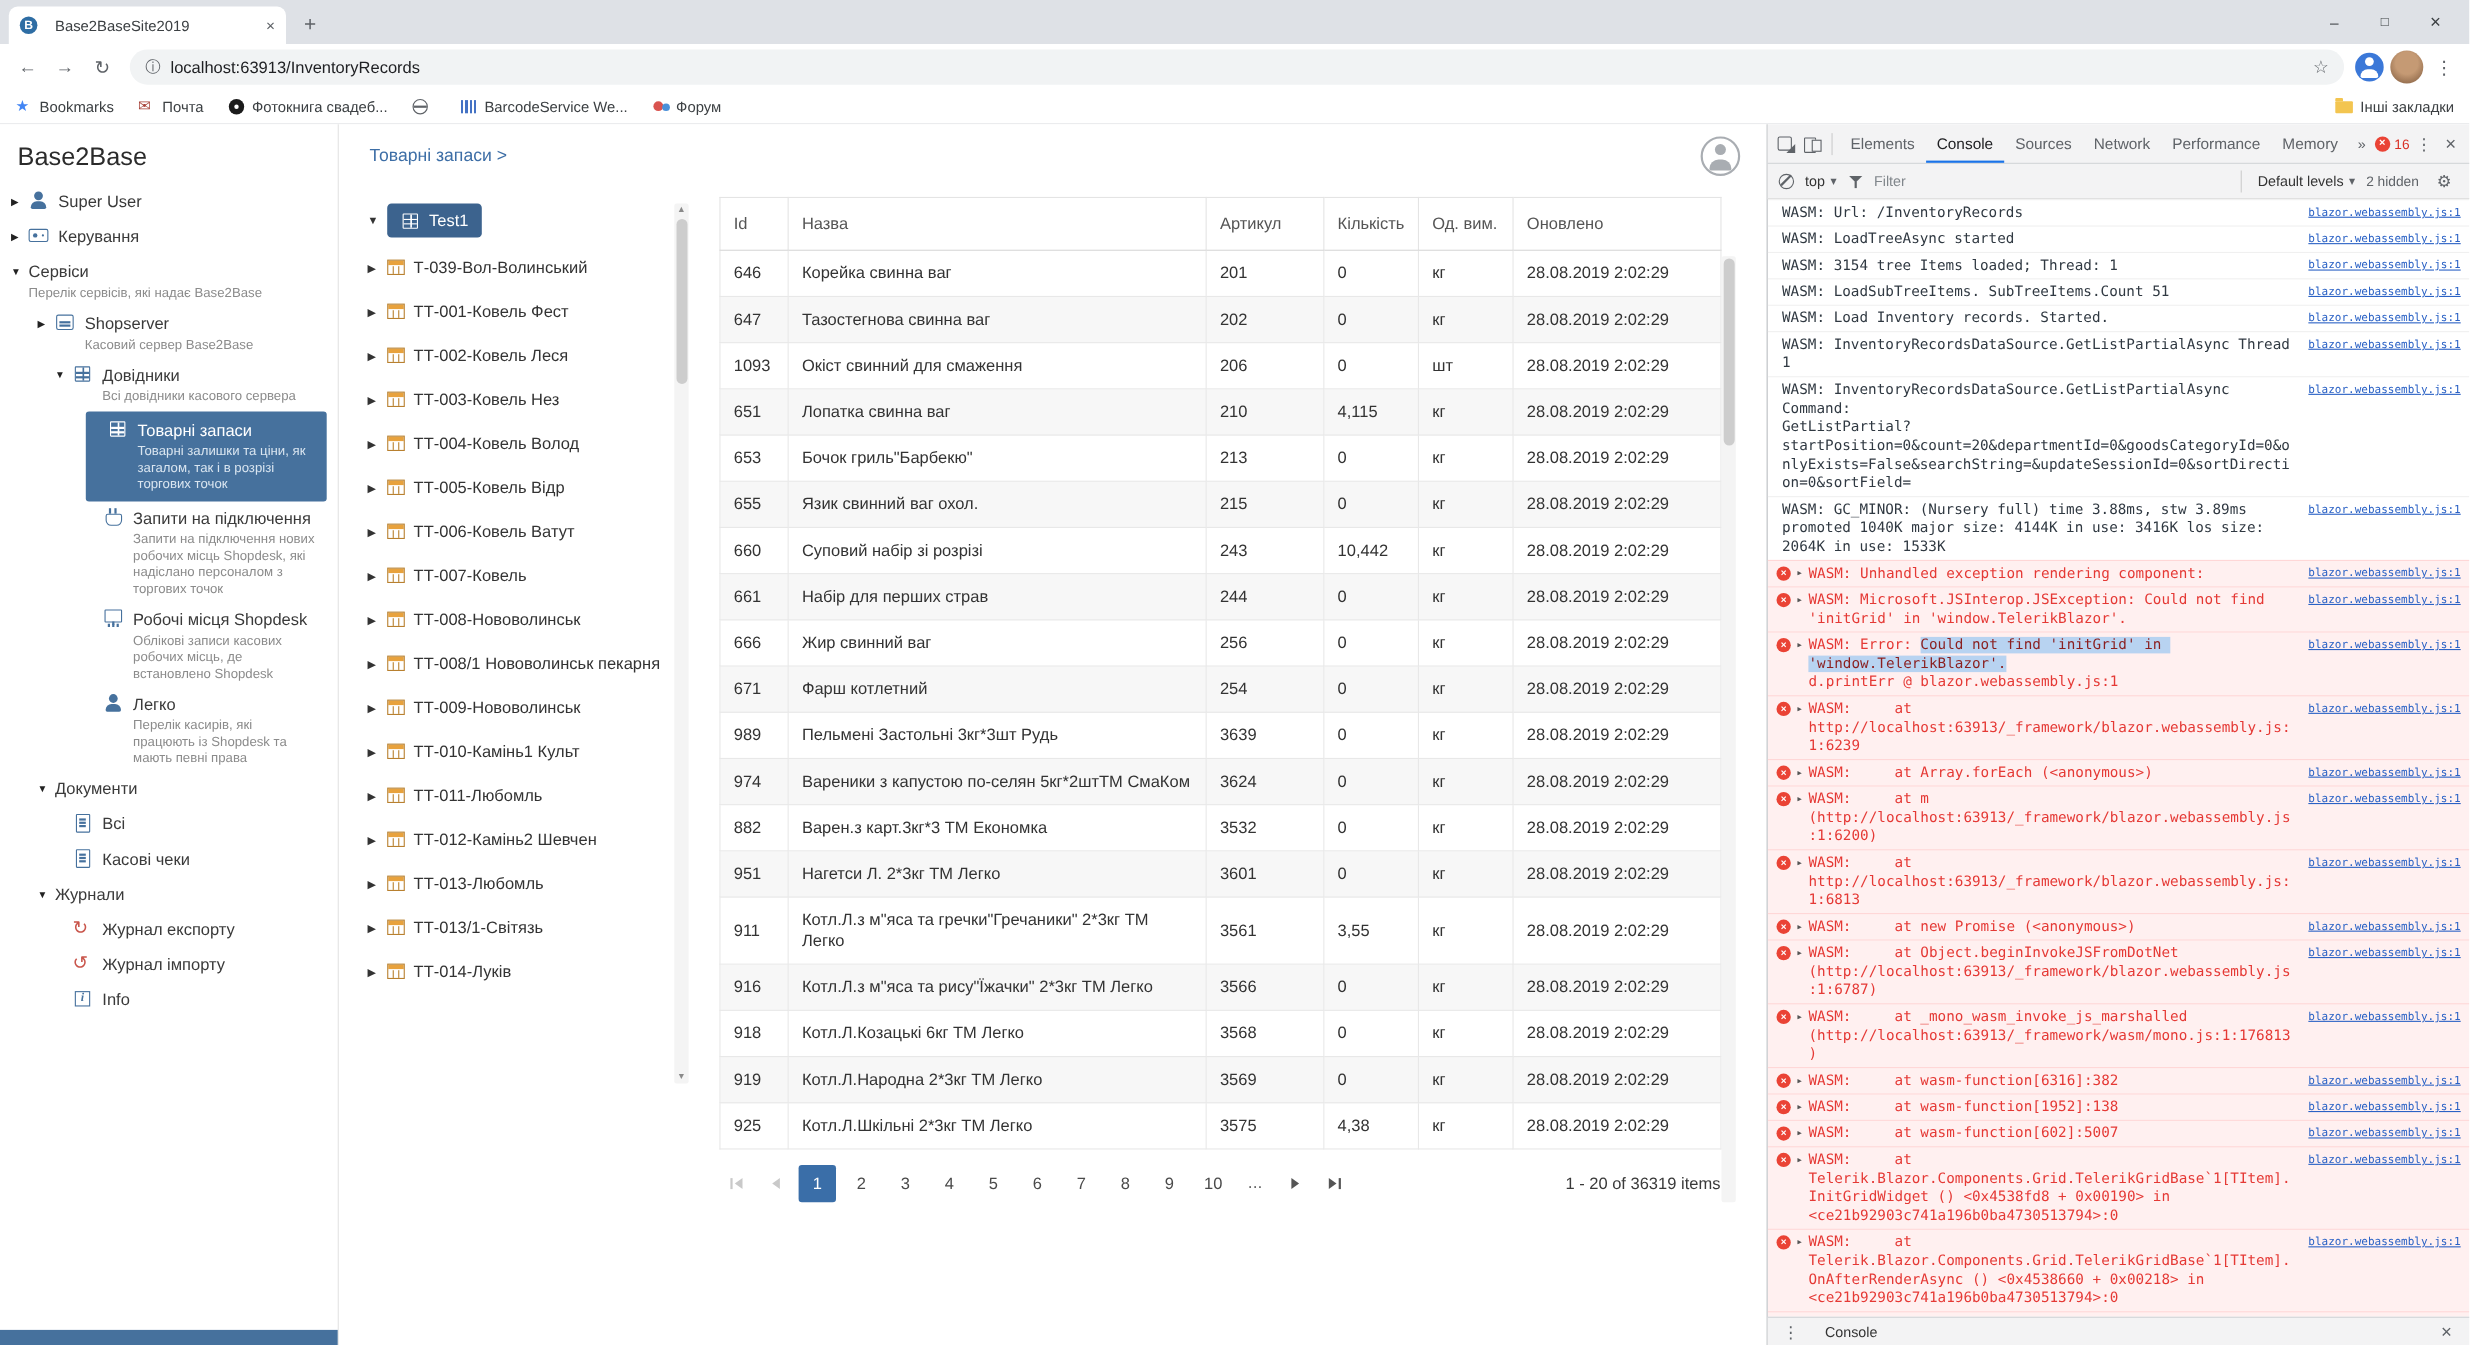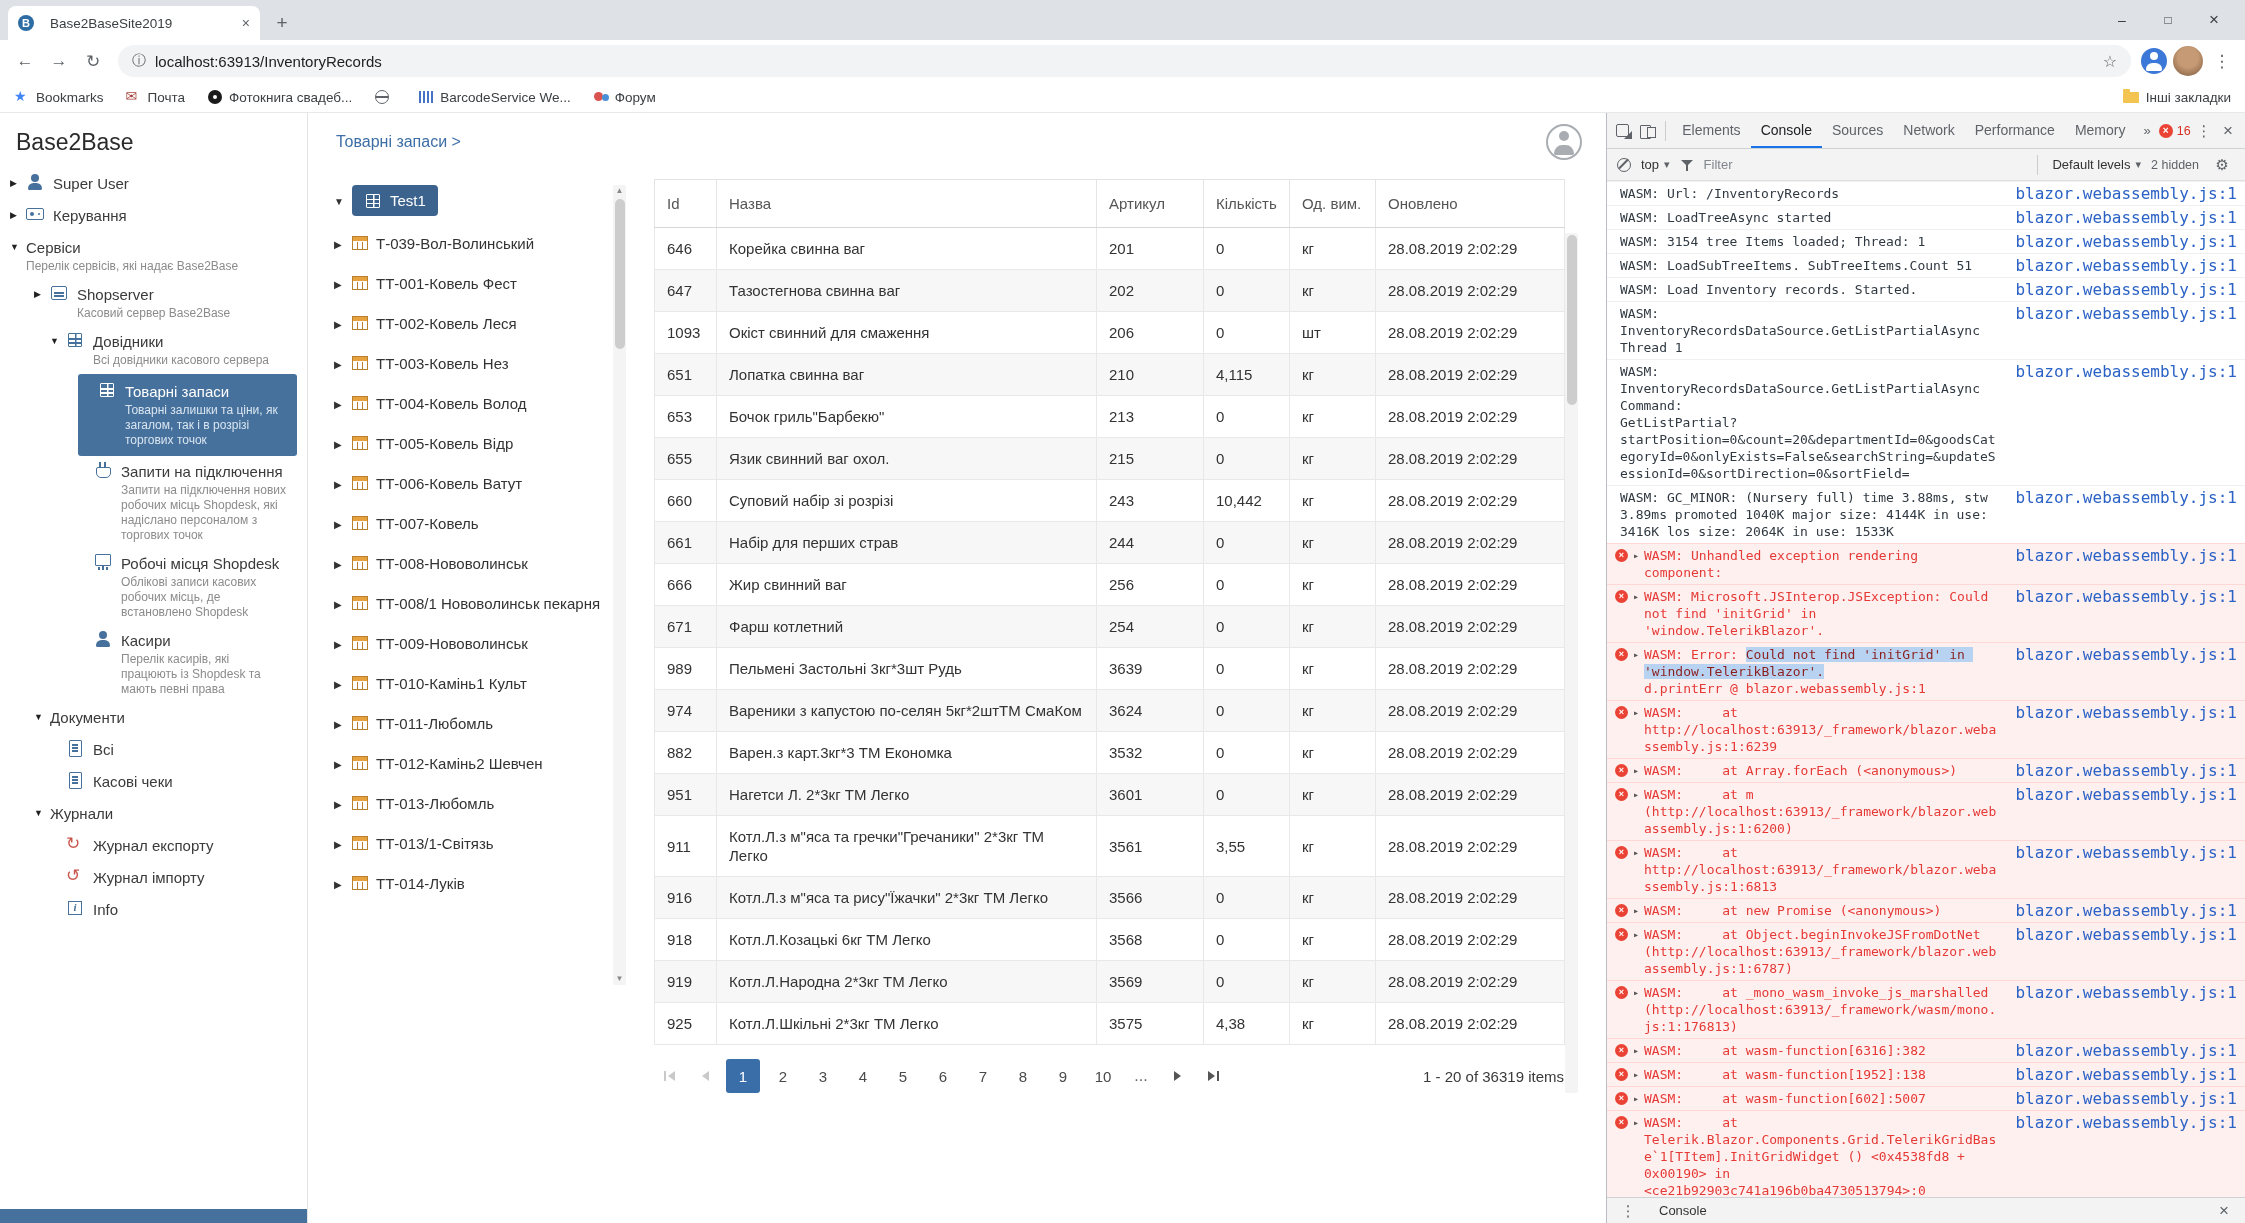--- a/index.html
+++ b/index.html
@@ -175,21 +175,21 @@
   .c-entry{display:flex;align-items:flex-start;gap:5px;padding:3px 8px;border-top:1px solid #f0f0f0;font-size:13px;line-height:17px;color:#303942}
   .c-entry.error{background:var(--error_bg,#fff0f0);border-color:var(--error_border,#ffd7d7);color:var(--error_text,#e53935)}
   .c-erricon{display:none;width:13px;height:13px;border-radius:50%;background:var(--badge,#ea4335);color:#fff;font:bold 9px/13px "Liberation Sans",sans-serif;text-align:center;margin-top:2px}
   .c-erricon::before{content:"×"}
   .error .c-erricon{display:block;flex:0 0 13px}
   .c-caret{flex:0 0 auto;font-size:10px;line-height:17px;color:#555}
   .c-text{flex:1;white-space:pre-wrap;word-break:break-word;min-width:0}
   .c-mark{background:#b8d3f1;color:#8a1f1f}
   .c-mark:empty{display:none}
   .c-t2:empty{display:none}
-  .c-link{margin-left:10px;color:var(--link,#2b62c5);font-size:16px;white-space:nowrap;flex:0 0 auto;cursor:pointer}
+  .c-link{margin-left:10px;color:var(--link,#2b62c5);text-decoration:underline;font-size:10px;white-space:nowrap;flex:0 0 auto;cursor:pointer}
   .c-link:empty{display:none}
 
   .dt-footer{height:26px;background:#f3f3f4;border-top:1px solid #d0d3d6;display:flex;align-items:center;gap:8px;padding:0 8px;flex:0 0 26px}
   .dt-footer-tab{font-size:13px;color:#333;padding:0 10px;cursor:pointer}
 </style>
 </head>
 <body>
 
 <div class="screen">
 
@@ -338,21 +338,21 @@
               <span class="sb-text">
                 <span class="sb-label" style="display:block">Робочі місця Shopdesk</span>
                 <span class="sb-desc" style="display:block">Облікові записи касових робочих місць, де встановлено Shopdesk</span>
               </span>
             </div>
 
             <div class="sb-item ind3">
               <span class="sb-arrow"></span>
               <span class="ic i-user"></span>
               <span class="sb-text">
-                <span class="sb-label" style="display:block">Касири</span>
+                <span class="sb-label" style="display:block">Легко</span>
                 <span class="sb-desc" style="display:block">Перелік касирів, які працюють із Shopdesk та мають певні права</span>
               </span>
             </div>
 
             <div class="sb-item ind1">
               <span class="sb-arrow">▼</span>
 
               <span class="sb-text">
                 <span class="sb-label" style="display:block">Документи</span>
                 <span class="sb-desc" style="display:block"></span>

